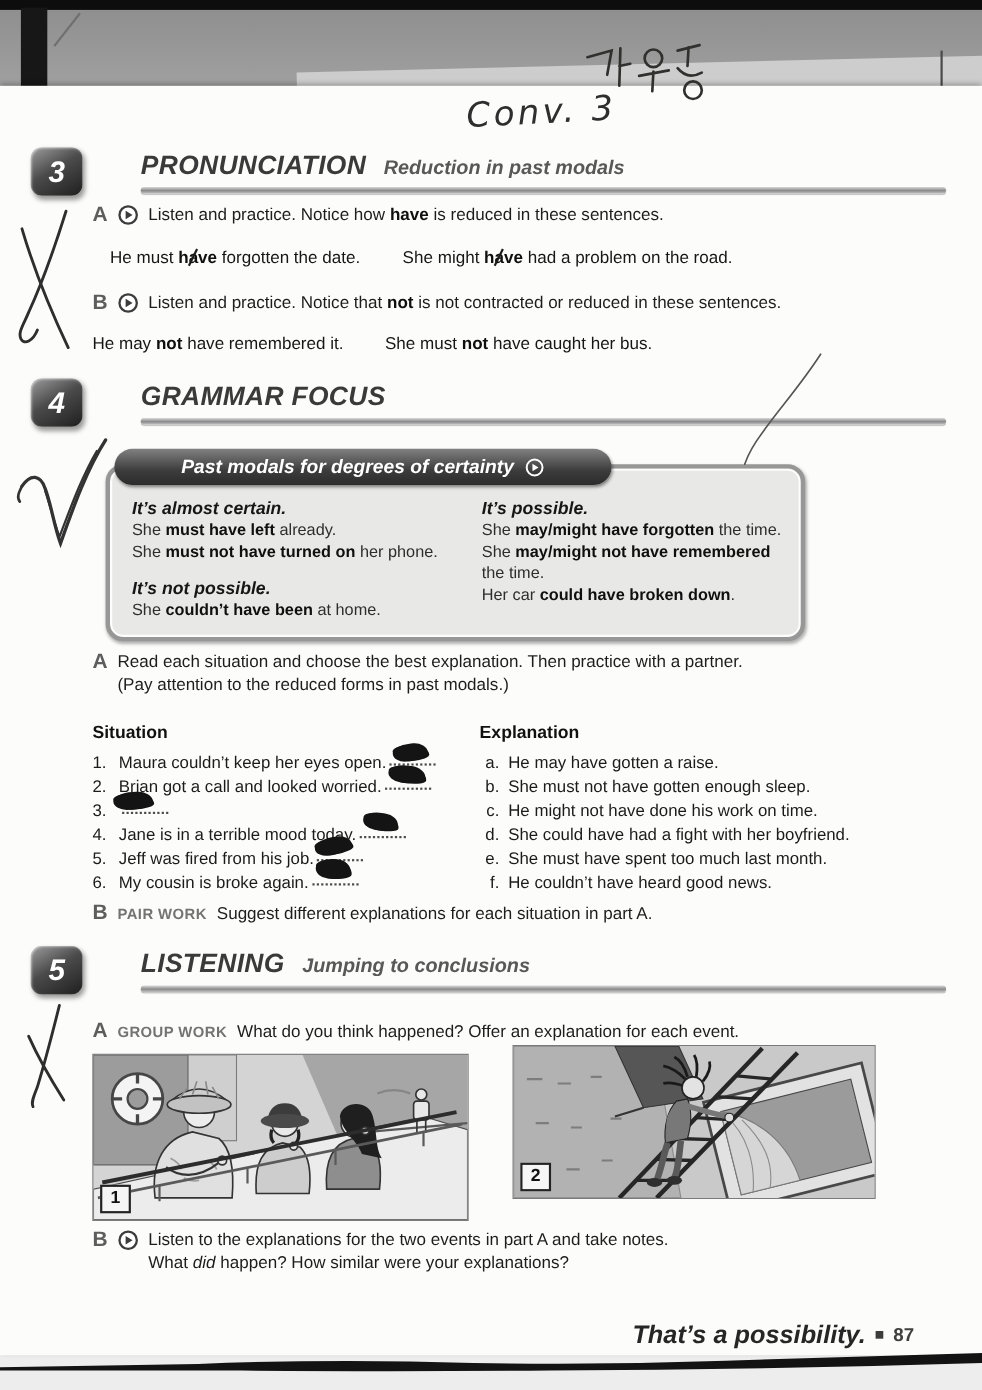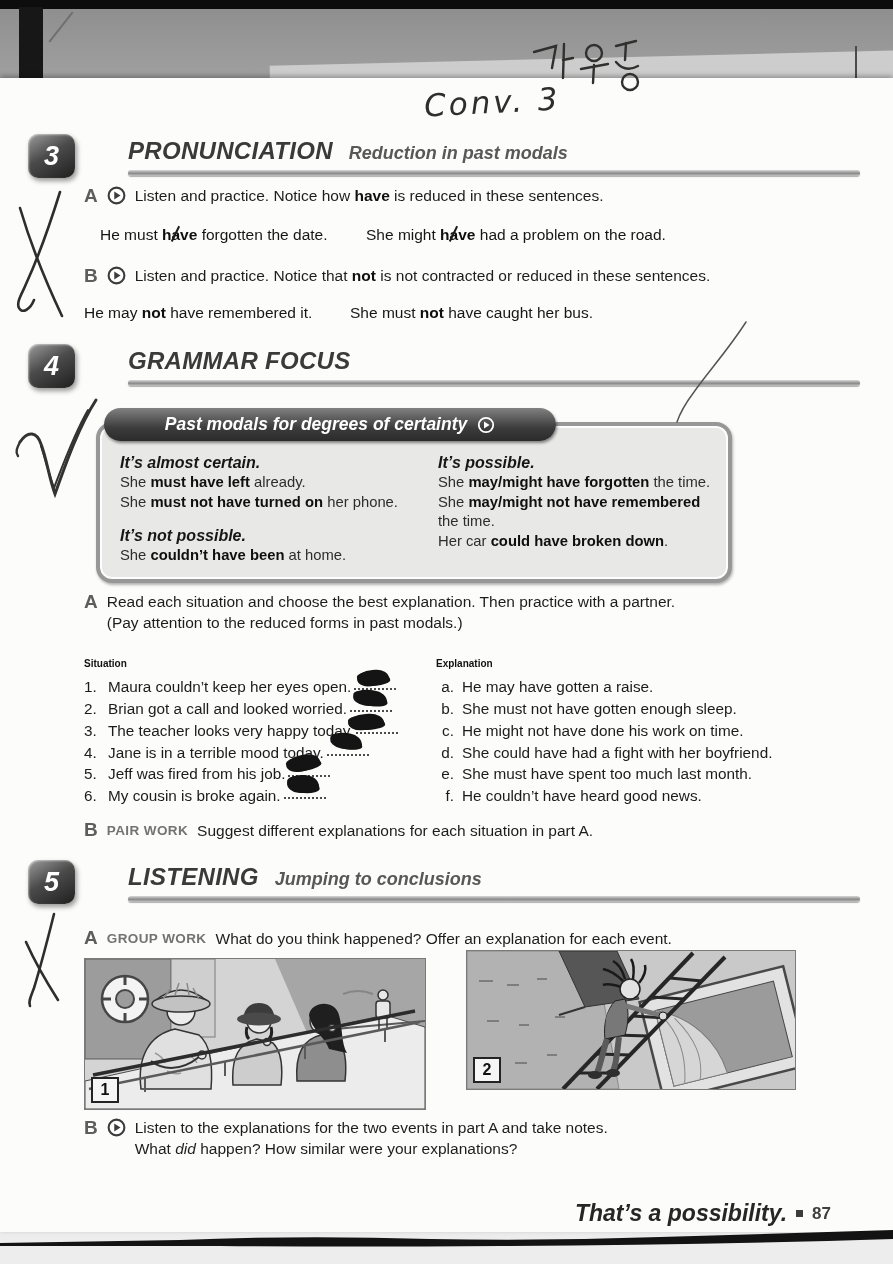--- a/index.html
+++ b/index.html
@@ -63,21 +63,21 @@
   .gplay { width:18px; height:18px; }
   .gbox-cols { display:flex; }
   .gcol1 { width:318px; flex:none; }
   .gcol2 { flex:1; }
   .gline { font-size:14.8px; color:#2d2d2d; line-height:1.32; }
   .ghead { font-weight:bold; font-style:italic; color:#161616; font-size:16px; }
   .gspace { height:13px; }
   .lists { position:absolute; display:flex; }
   .sit-col { width:352px; flex:none; }
   .exp-col { flex:1; }
-  .col-head { font-weight:bold; font-size:10px; color:#111; margin-bottom:7px; }
+  .col-head { font-weight:bold; font-size:16px; color:#111; margin-bottom:7px; }
   .item { font-size:15.3px; color:#1b1b1b; line-height:1.43; display:flex; align-items:baseline; }
   .inum { width:24px; flex:none; }
   .ilet { width:18px; flex:none; text-align:right; margin-right:8px; }
   .answer { position:relative; display:inline-block; width:46px; height:12px; margin-left:3px; flex:none; }
   .blank { position:absolute; left:0; bottom:2px; width:42px; border-bottom:2px dotted #4c4c4c; height:0; }
   .scribble { position:absolute; left:3px; top:-10px; width:32px; height:16px; background:#141414;
     border-radius:55% 45% 60% 40% / 55% 65% 45% 55%; transform:rotate(-5deg);
     box-shadow:3px 2px 0 -2px #141414, -3px -2px 0 -3px #1d1d1d; }
   .sit-items .item:nth-child(2) .scribble { transform:rotate(7deg); width:34px; top:-12px; }
   .sit-items .item:nth-child(3) .scribble { transform:rotate(-3deg); left:-8px; width:36px; }
@@ -214,21 +214,20 @@
         <div class="item">
             <span class="inum">2.</span>
             <span>Brian got a call and looked worried.</span>
             <span class="answer">
               <span class="blank"></span>
               <span class="scribble"></span>
             </span>
           </div>
         <div class="item">
             <span class="inum">3.</span>
-            <span>The teacher looks very happy today.</span>
             <span class="answer">
               <span class="blank"></span>
               <span class="scribble"></span>
             </span>
           </div>
         <div class="item">
             <span class="inum">4.</span>
             <span>Jane is in a terrible mood today.</span>
             <span class="answer">
               <span class="blank"></span>

